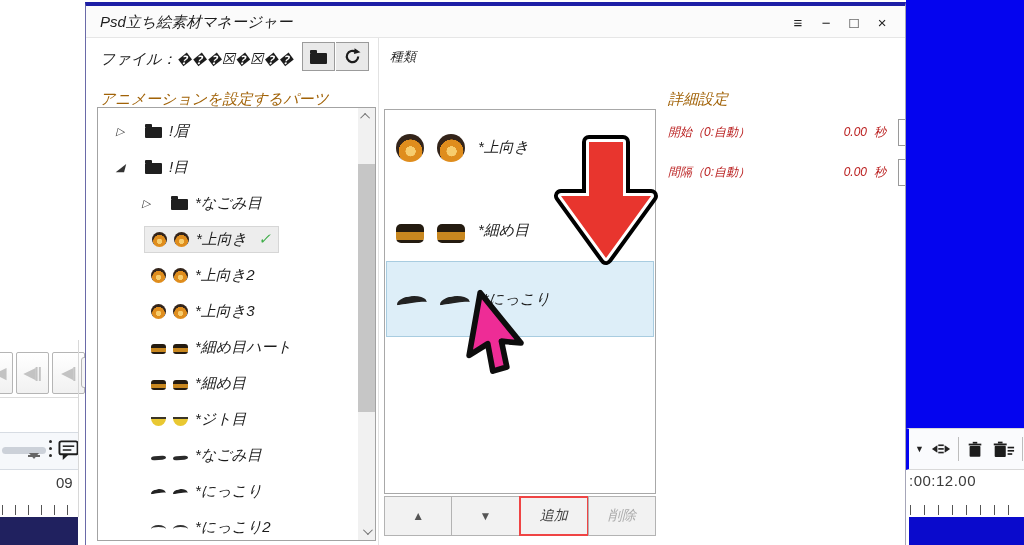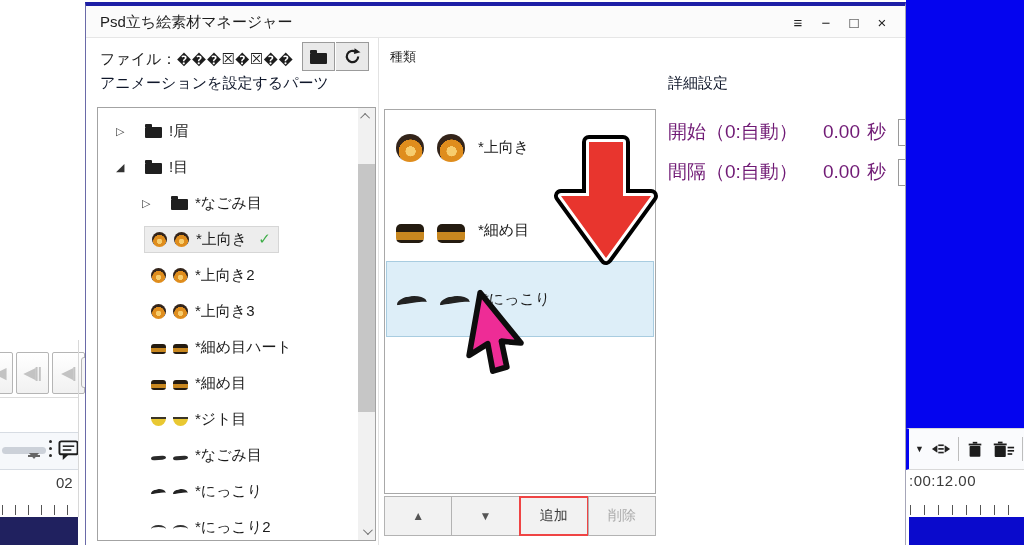--- a/index.html
+++ b/index.html
@@ -42,21 +42,21 @@
   .bubble-ic { position:absolute; left:58px; top:6px; }
   .bg-left .ts { position:absolute; left:56px; top:474px; font-size:15px; color:#3a3a3a; }
   .bg-left .ruler { position:absolute; left:2px; top:505px; width:76px; height:10px;
       background:repeating-linear-gradient(90deg,#555 0 1px,transparent 1px 13px); }
   .navy-bar { position:absolute; left:0; top:517px; width:78px; height:28px; background:#20215f; }
   .bg-left .edge { position:absolute; left:78px; top:340px; width:1px; height:177px; background:#d8d8d8; }
 
   
   .win { position:absolute; left:85px; top:2px; width:821px; height:543px; background:#fff;
       border-top:4px solid #1d1fa6; border-left:1px solid #6a6aa8; border-right:1px solid #a6a6b8;
-      overflow:hidden; }
+      overflow:hidden;font-style:italic; }
   .titlebar { position:absolute; left:0; top:0; width:100%; height:32px; background:#fbfbfb;
       border-bottom:1px solid #e6e6e6; }
   .titlebar .title { position:absolute; left:14px; top:7px; font-size:15px; color:#1c1c1c; }
   .win-controls { position:absolute; right:12px; top:5px; display:flex; gap:6px; }
   .win-controls span { width:22px; height:22px; display:flex; align-items:center; justify-content:center;
       font-size:15px; color:#222; }
 
   .file-row-label { position:absolute; left:14px; top:42px; font-size:15px; color:#1c1c1c; }
   .icon-btn { position:absolute; top:36px; width:33px; height:29px; background:#e9e9e9;
       border:1px solid #9b9b9b; display:flex; align-items:center; justify-content:center; }
@@ -67,21 +67,21 @@
       background:#1f1f1f; border-radius:1px 1px 0 0; }
 
   .divider-v { position:absolute; left:292px; top:32px; bottom:0; width:1px; background:#e2e2e2; }
 
   .kind-label { position:absolute; left:304px; top:42px; font-size:13px; color:#1c1c1c; }
   .dropdown { position:absolute; left:452px; top:36px; width:366px; height:29px; background:#f1f1f1;
       border:1px solid #8a8a8a; display:flex; align-items:center; padding:0 10px; font-size:15px; color:#1c1c1c; }
   .dd-chevron { position:absolute; right:10px; top:10px; width:8px; height:8px;
       border-right:1.6px solid #444; border-bottom:1.6px solid #444; transform:rotate(45deg) scaleY(.8); }
 
-  .panel-header { position:absolute; font-size:15px; color:#0f172a; top:68px; }
+  .panel-header { position:absolute; font-size:15px; color:#a16207; top:84px; }
   .hdr-tree { left:14px; }
   .hdr-parts { left:304px; }
   .hdr-detail { left:582px; }
 
   
   .tree-box { position:absolute; left:11px; top:101px; width:279px; height:434px;
       border:1px solid #a3a3a3; background:#fff; overflow:hidden; padding-top:5px; }
   .tree-row { height:36px; display:flex; align-items:center; font-size:15px; color:#1b1b1b; }
   .lv1 { padding-left:18px; } .lv2 { padding-left:44px; } .leafrow { padding-left:46px; }
   .expander { width:14px; font-size:11px; color:#333; margin-right:8px; }
@@ -129,21 +129,21 @@
   .part-row.sel { background:#ddeef8; border:1px solid #a8cce0; }
   .move-btns { position:absolute; left:298px; top:490px; width:272px; height:40px; display:flex; }
   .mbtn { flex:1; border:1px solid #b3b3b3; background:#f2f2f2; margin-left:-1px;
       display:flex; align-items:center; justify-content:center; font-size:14px; color:#3c3c3c; }
   .mbtn:first-child { margin-left:0; }
   .mbtn.glyph { font-size:12px; color:#555; }
   .mbtn.focused { border:2px solid #ef4444; }
   .mbtn.disabled { color:#ababab; }
 
   
-  .detail-row { position:absolute; left:582px; width:260px; height:28px; display:flex; align-items:center; font-size:19px; color:#701a75; }
+  .detail-row { position:absolute; left:582px; width:260px; height:28px; display:flex; align-items:center; font-size:12px; color:#b91c1c; }
   .detail-row .lbl { flex:1; }
   .detail-row .val { margin-right:7px; }
   .detail-row .unit { margin-right:12px; }
   .detail-row .stub { width:30px; height:27px; border:1px solid #9a9a9a; background:#fff; }
 
   
   .red-arrow { position:absolute; left:552px; top:134px; width:108px; height:132px; z-index:30; }
   .pink-cursor { position:absolute; left:456px; top:294px; width:92px; height:88px; z-index:31; transform:rotate(10deg); }
 </style>
 </head>
@@ -201,21 +201,21 @@
         </div>
       <div class="bubble-ic">
         <svg width="21" height="22" viewBox="0 0 22 23">
           <rect x="1.5" y="2.5" width="19" height="13.5" rx="2" fill="none" stroke="#1d1d1d" stroke-width="2"></rect>
           <path d="M5,16 L5,22 L11.5,16 Z" fill="#1d1d1d"></path>
           <line x1="5" y1="7.5" x2="17" y2="7.5" stroke="#1d1d1d" stroke-width="1.6"></line>
           <line x1="5" y1="11.5" x2="14" y2="11.5" stroke="#1d1d1d" stroke-width="1.6"></line>
         </svg>
       </div>
     </div>
-    <div class="ts">02</div>
+    <div class="ts">09</div>
     <div class="ruler"></div>
     <div class="navy-bar"></div>
     <div class="edge"></div>
   </div>
 
   <div class="win">
     <div class="titlebar">
       <span class="title">Psd立ち絵素材マネージャー</span>
       <div class="win-controls">
         <span>≡</span>

